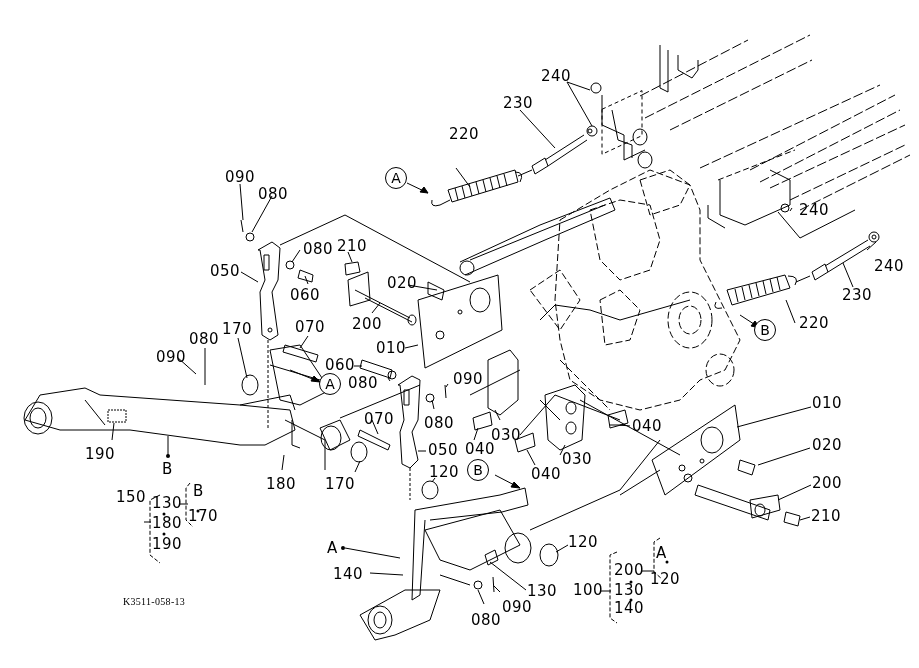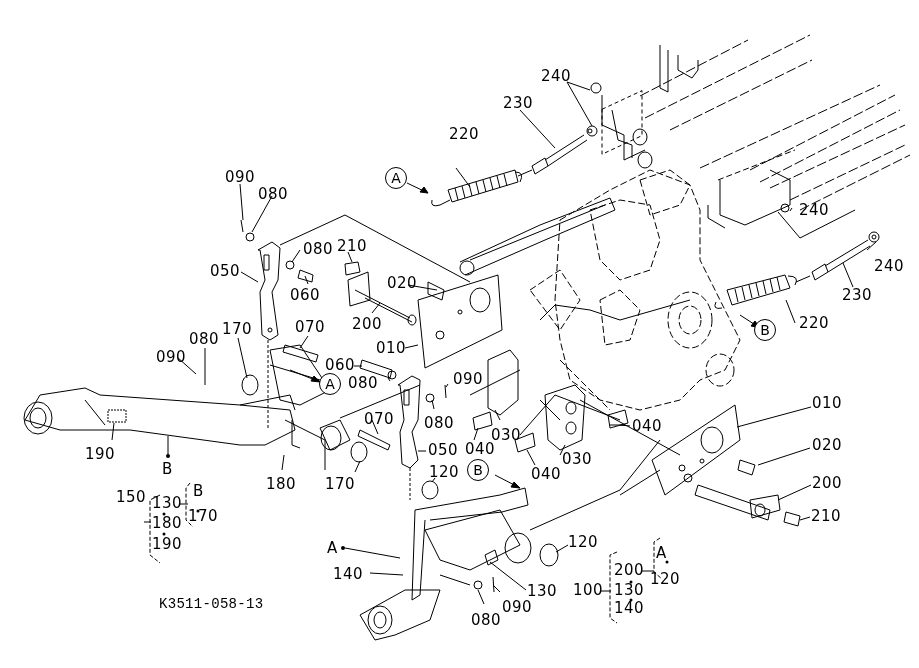--- a/index.html
+++ b/index.html
@@ -1,20 +1,20 @@
 <!DOCTYPE html>
 <html><head>
 <meta charset="utf-8">
 <style>
   html, body { margin:0; padding:0; background:#ffffff; }
   body { width:919px; height:668px; position:relative; overflow:hidden; font-family:"DejaVu Sans", sans-serif; color:#000; }
   #diagram { position:absolute; left:0; top:0; width:919px; height:668px; }
   .lbl { position:absolute; font-size:15px; line-height:15px; letter-spacing:0.5px; color:#000; white-space:nowrap; font-family:"DejaVu Sans", sans-serif; }
   .circ { position:absolute; width:20px; height:20px; border:1.3px solid #000; border-radius:50%; font-size:14px; line-height:20px; text-align:center; background:#fff; font-family:"DejaVu Sans", sans-serif; }
-  .code { position:absolute; font-size:14px; letter-spacing:0.3px; font-family:Liberation Mono, monospace;margin-left:36px; }
+  .code { position:absolute; font-size:10px; letter-spacing:0.3px; font-family:Liberation Serif, serif; }
   svg line, svg polyline, svg path, svg polygon, svg rect, svg circle, svg ellipse { vector-effect:non-scaling-stroke; }
 </style>
 </head>
 <body>
 
 <svg id="diagram" viewBox="0 0 919 668" xmlns="http://www.w3.org/2000/svg" fill="none" stroke="#000" stroke-width="1">
 
   <g>
     <polyline points="602,95 602,125 624,135 624,160 645,150"></polyline>
     <rect x="602" y="90" width="40" height="45" transform="skewY(-25) translate(0,300)" stroke-dasharray="4 3"></rect>

